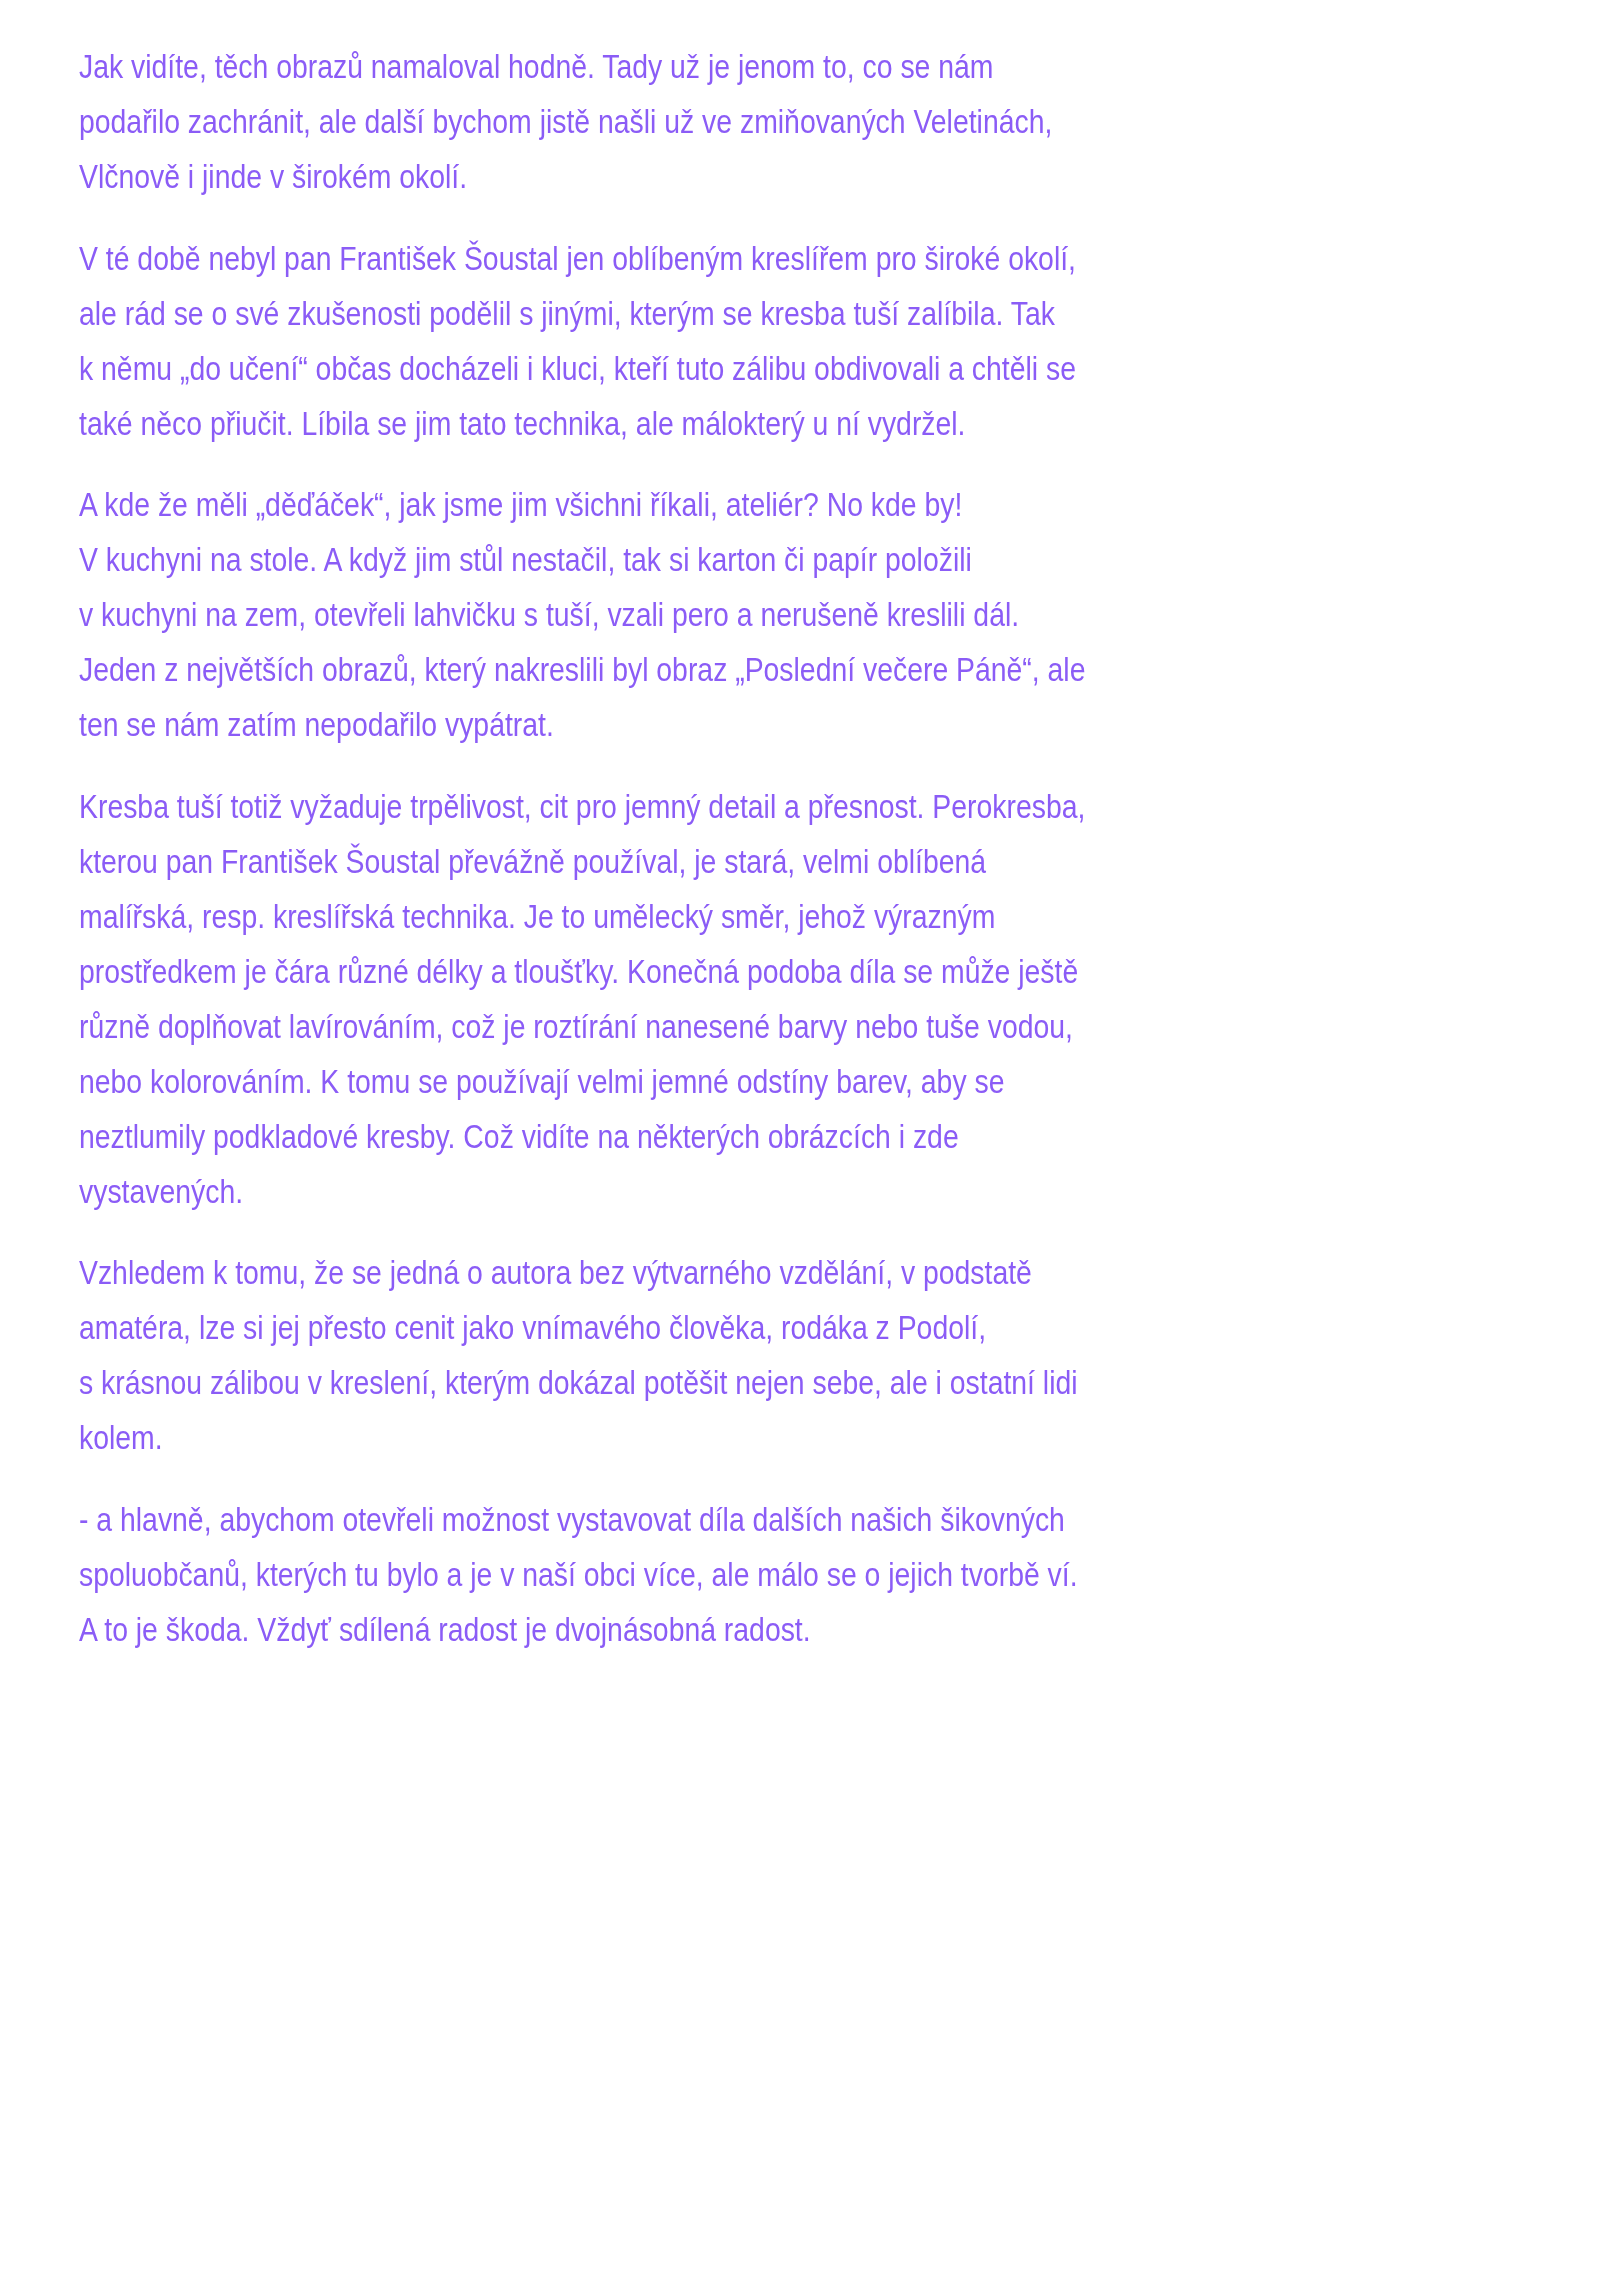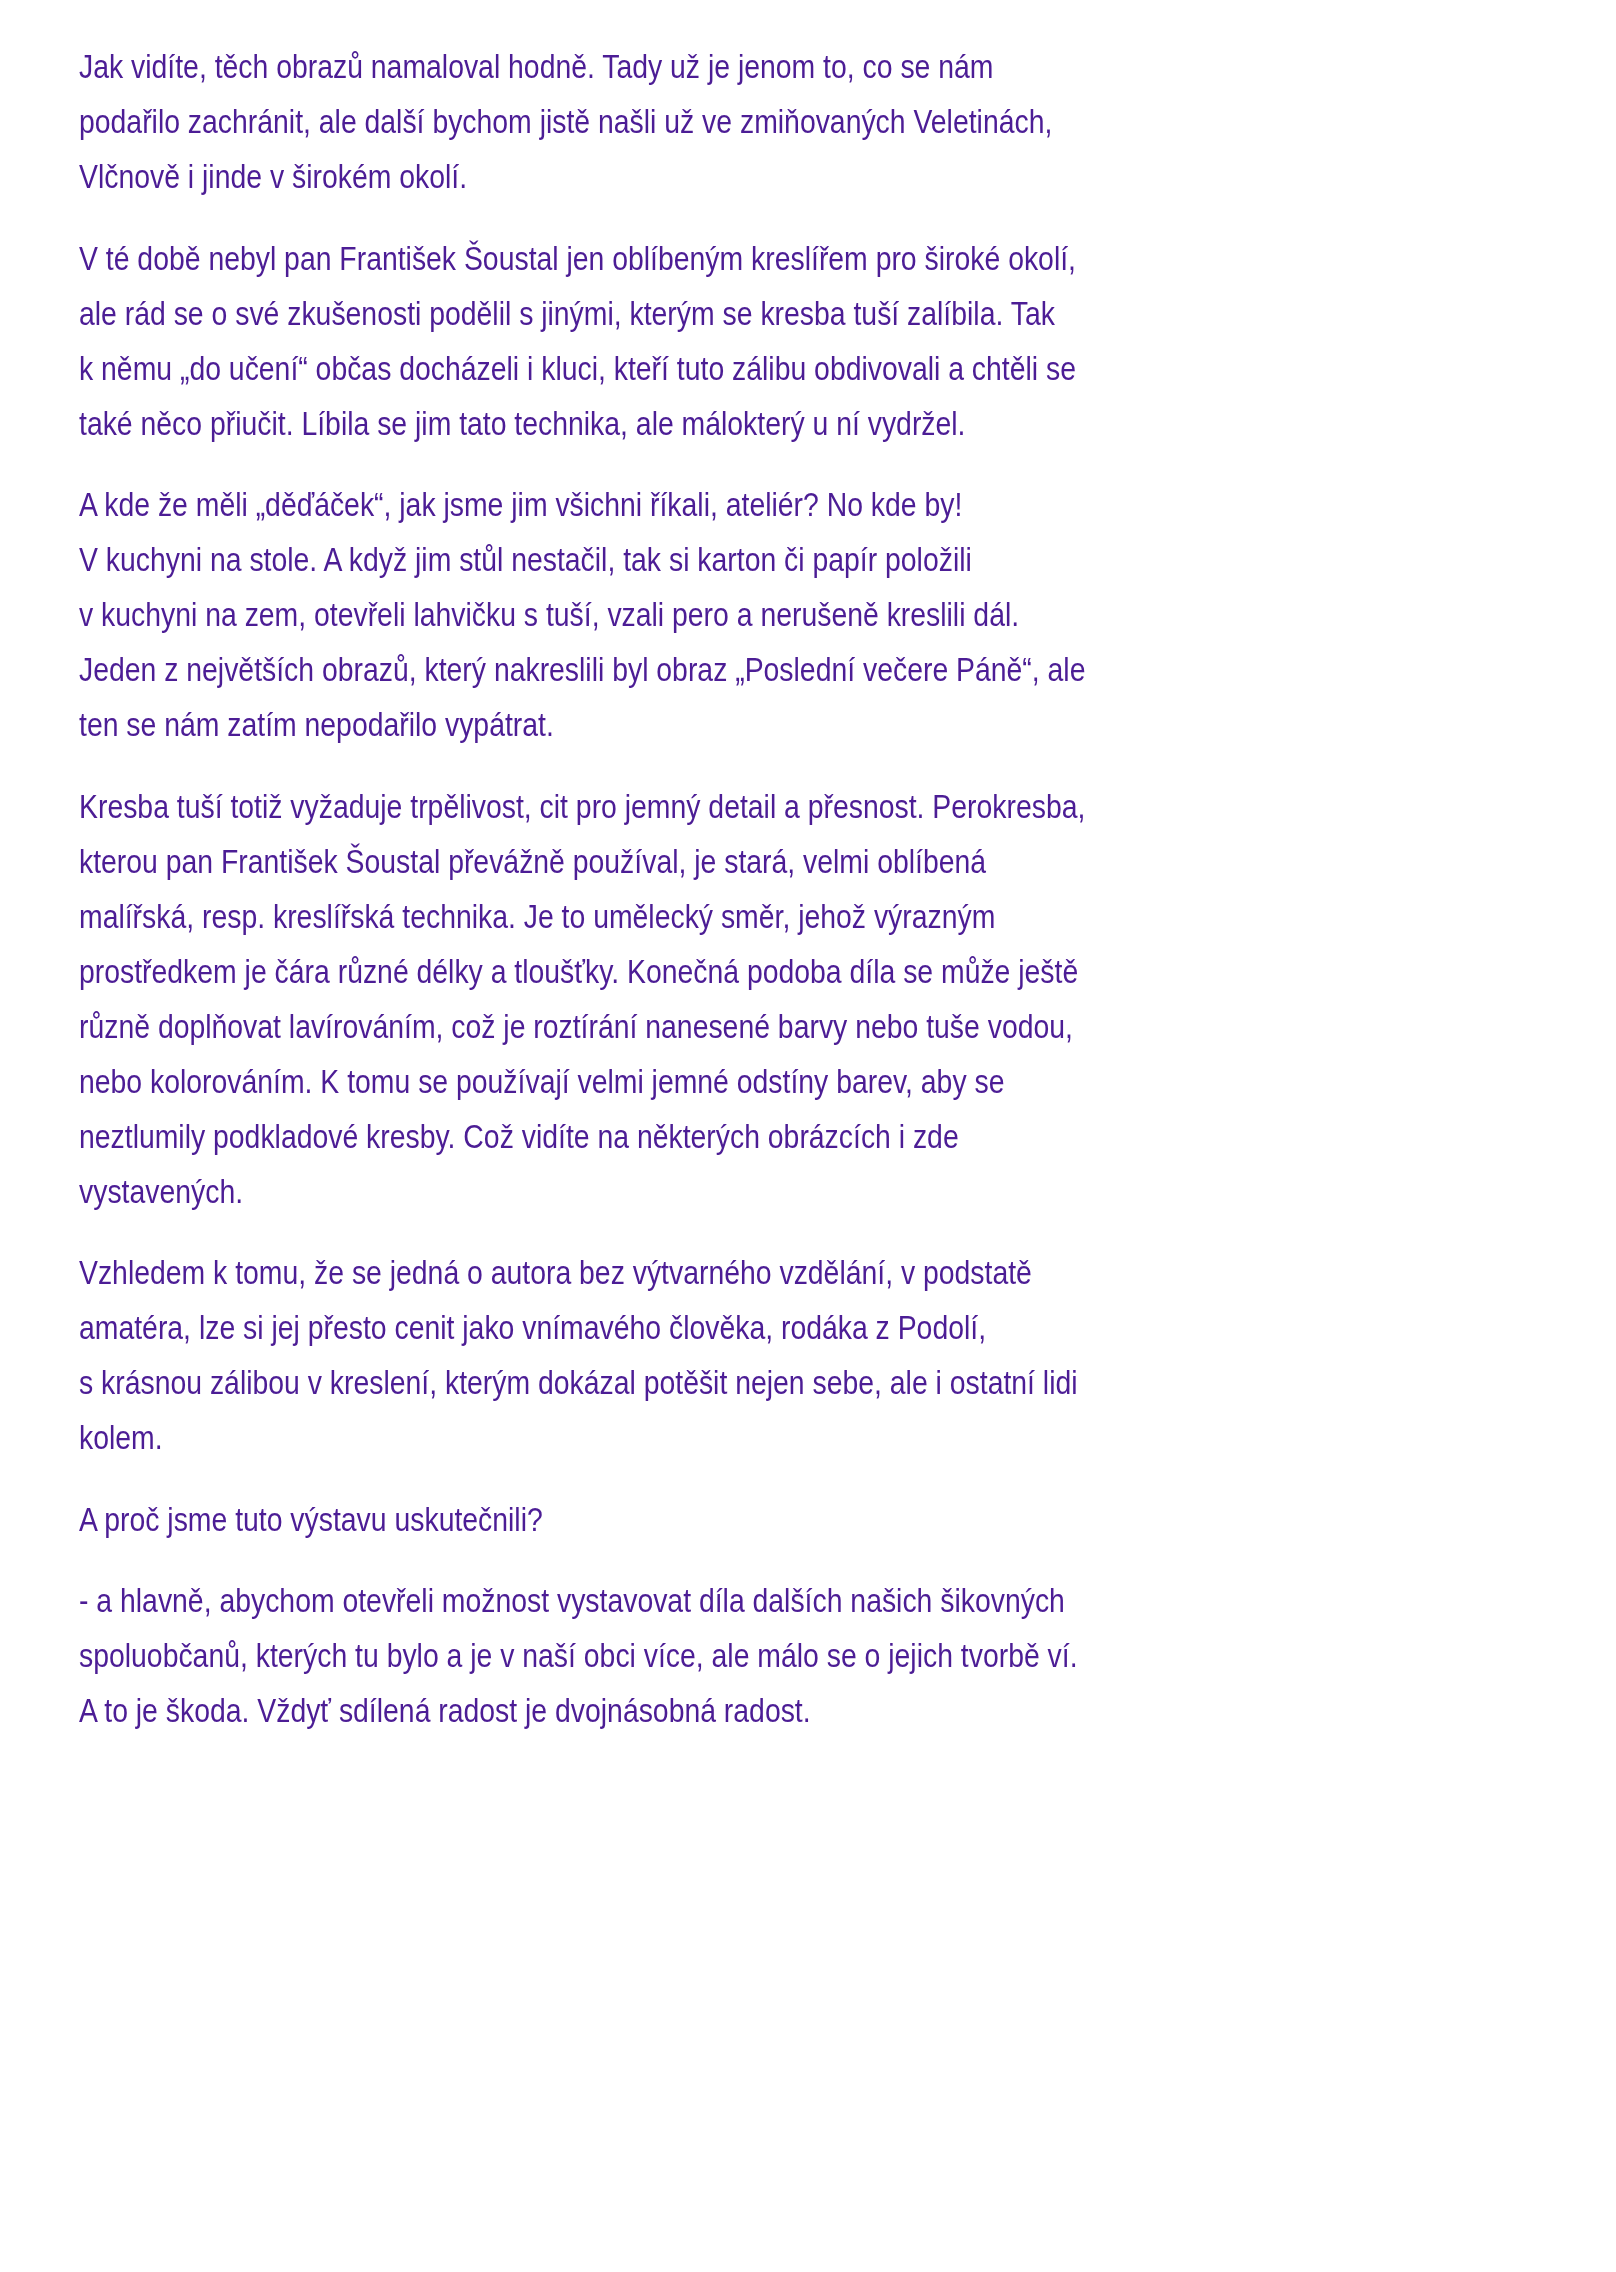--- a/index.html
+++ b/index.html
@@ -11,21 +11,21 @@
     width: 1617px;
     height: 2273px;
     overflow: hidden;
     position: relative;
   }
   .page {
     position: absolute;
     left: 79px;
     top: 39px;
     width: 1485px;
-    color: #4c1d95;
+    color: #8b5cf6;
     font-family: "Liberation Sans", "DejaVu Sans", sans-serif;
   }
   .para {
     margin: 0 0 26.5px 0;
   }
   .line {
     display: block;
     height: 55px;
     line-height: 55px;
     font-size: 33px;
@@ -66,21 +66,18 @@
     <span class="line">neztlumily podkladové kresby. Což vidíte na některých obrázcích i zde</span>
     <span class="line">vystavených.</span>
   </p>
   <p class="para">
     <span class="line">Vzhledem k tomu, že se jedná o autora bez výtvarného vzdělání, v podstatě</span>
     <span class="line">amatéra, lze si jej přesto cenit jako vnímavého člověka, rodáka z Podolí,</span>
     <span class="line">s krásnou zálibou v kreslení, kterým dokázal potěšit nejen sebe, ale i ostatní lidi</span>
     <span class="line">kolem.</span>
   </p>
   <p class="para">
-    <span class="line">A proč jsme tuto výstavu uskutečnili?</span>
-  </p>
-  <p class="para">
     <span class="line">- a hlavně, abychom otevřeli možnost vystavovat díla dalších našich šikovných</span>
     <span class="line">spoluobčanů, kterých tu bylo a je v naší obci více, ale málo se o jejich tvorbě ví.</span>
     <span class="line">A to je škoda. Vždyť sdílená radost je dvojnásobná radost.</span>
   </p>
 </div>
 
 
 </body></html>

